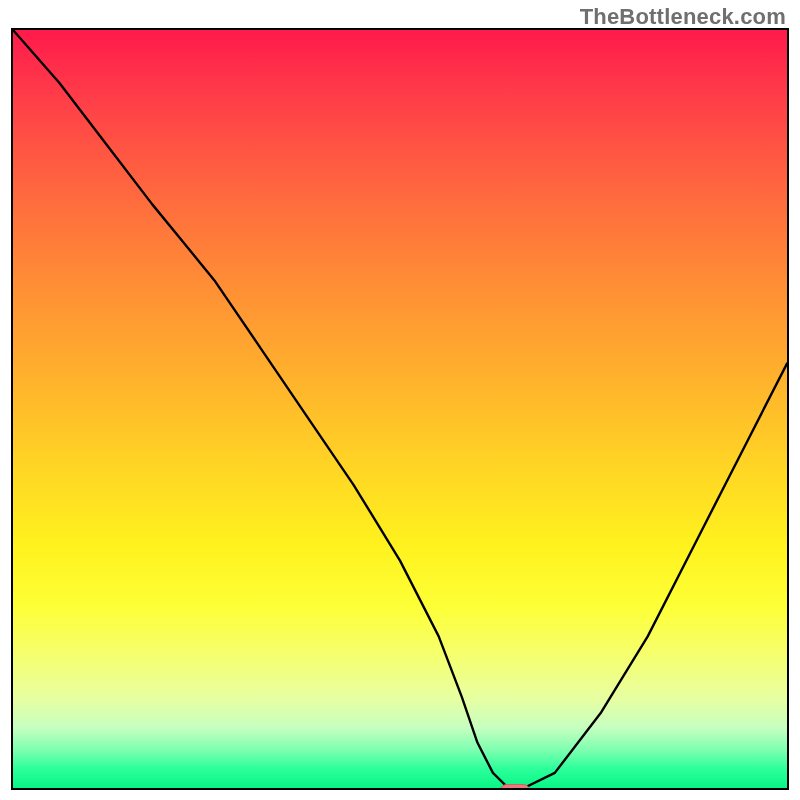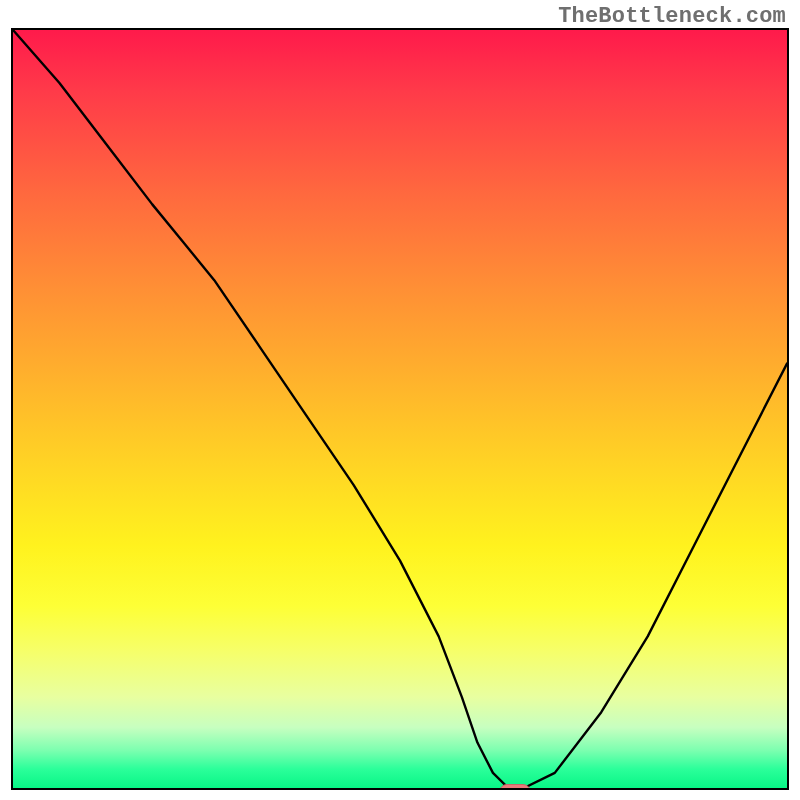--- a/index.html
+++ b/index.html
@@ -8,21 +8,20 @@
     width: 800px;
     height: 800px;
     overflow: hidden;
     background: #ffffff;
     font-family: Arial, Helvetica, sans-serif;
   }
   .chart-container {
     position: relative;
     width: 800px;
     height: 584px;
-    font-family: Liberation Mono, monospace;
   }
   .watermark {
     position: absolute;
     top: 4px;
     right: 14px;
     font-size: 22px;
     font-weight: 600;
     color: #6f6f6f;
     letter-spacing: 0.2px;
     z-index: 3;

